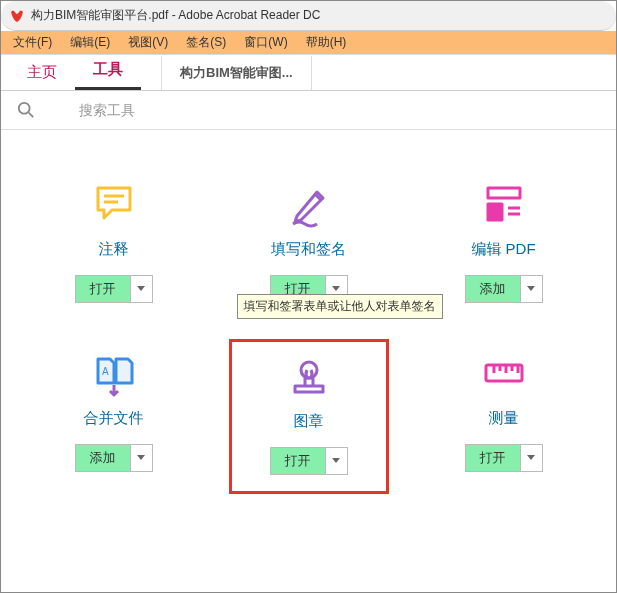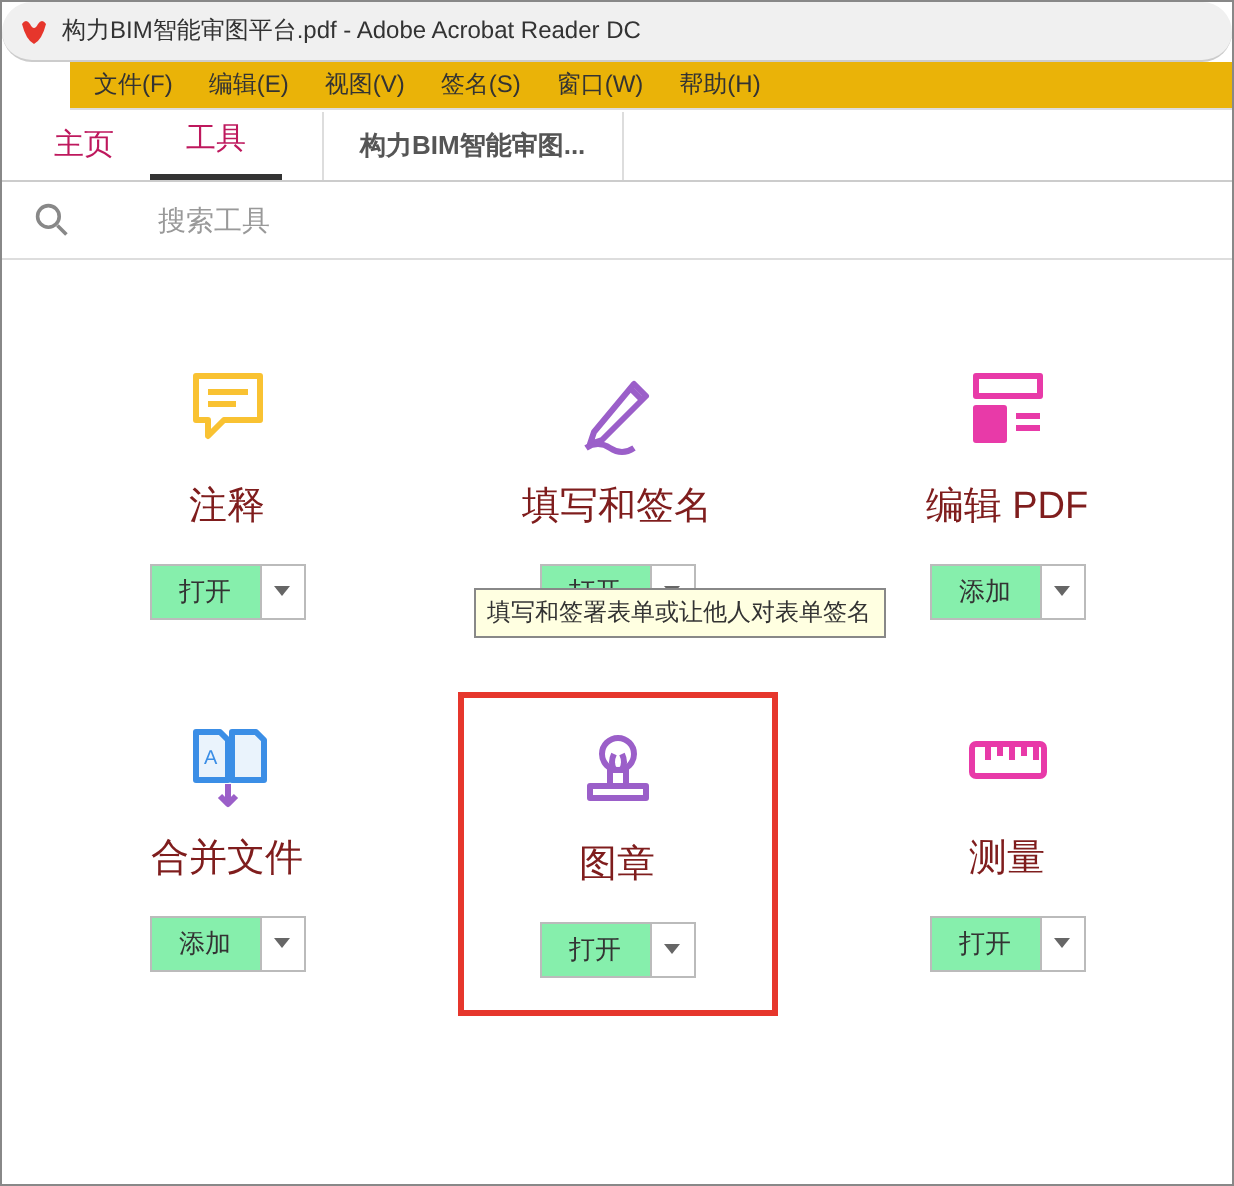--- a/index.html
+++ b/index.html
@@ -2,38 +2,38 @@
 <html><head>
 <meta charset="utf-8">
 <style>
   * { box-sizing: border-box; margin: 0; padding: 0; }
   body { font-family: "Microsoft YaHei", "Segoe UI", sans-serif; font-size: 13px; background: #fff; color: #333; width: 617px; height: 593px; overflow: hidden; border: 1px solid #888; }
   
   .titlebar { height: 30px; background: #f0f0f0; display: flex; align-items: center; padding: 0 8px; border-bottom: 1px solid #ccc; border-radius: 15px; }
   .app-icon { width: 16px; height: 16px; display: inline-flex; align-items: center; justify-content: center; margin-right: 6px; }
   .title-text { font-size: 12px; color: #333; }
   
-  .menubar { height: 24px; background: #eab308; display: flex; align-items: center; padding: 0 4px; border-bottom: 1px solid #ddd; gap: 2px; margin-left: 34px; }
+  .menubar { height: 24px; background: #fdba74; display: flex; align-items: center; padding: 0 4px; border-bottom: 1px solid #ddd; gap: 2px; }
   .menu-item { padding: 2px 8px; font-size: 12px; cursor: pointer; }
   
   .tabbar { height: 36px; background: #fff; display: flex; align-items: flex-end; border-bottom: 1px solid #ccc; padding: 0 8px; gap: 0; }
   .tab { padding: 8px 18px; font-size: 15px; cursor: pointer; color: #be185d; }
-  .tab.active { border-bottom: 3px solid #333; font-weight: 400; }
+  .tab.active { border-bottom: 3px solid #333; font-weight: 700; }
   .doc-tab { padding: 8px 18px; font-size: 13px; color: #555; margin-left: 20px; border-left: 1px solid #ddd; border-right: 1px solid #ddd; font-weight: bold; }
   
   .searchbar { display: flex; align-items: center; padding: 10px 16px; border-bottom: 1px solid #ddd; gap: 8px; }
   .search-icon { width: 18px; height: 18px; color: #888; }
   .search-input { border: none; outline: none; font-size: 14px; flex: 1; color: #333; margin-left: 36px; }
   .search-input::placeholder { color: #999; }
   
   .tools-grid { display: grid; grid-template-columns: repeat(3, 1fr); padding: 40px 20px 0 20px; gap: 20px 10px; justify-items: center; }
   .tool-card { width: 160px; display: flex; flex-direction: column; align-items: center; gap: 4px; padding: 10px 0 16px 0; position: relative; }
   .tool-card.highlighted { border: 3px solid #e6362c; justify-content: center; }
   .tool-icon { width: 48px; height: 48px; display: flex; align-items: center; justify-content: center; }
-  .tool-label { font-size: 19px; color: #7f1d1d; margin-top: 8px; margin-bottom: 12px; }
+  .tool-label { font-size: 15px; color: #0369a1; margin-top: 8px; margin-bottom: 12px; }
   .tool-action { display: flex; border: 1px solid #bbb; }
   .tool-btn { padding: 4px 14px; font-size: 13px; background: #86efac; cursor: pointer; color: #333; }
   .tool-dd { width: 22px; display: flex; align-items: center; justify-content: center; border-left: 1px solid #bbb; cursor: pointer; }
   .tool-dd svg { width: 8px; height: 6px; }
   
   .tooltip { position: absolute; background: #ffffe1; border: 1px solid #888; padding: 3px 6px; font-size: 12px; white-space: nowrap; z-index: 100; }
 </style>
 </head>
 <body>
 

